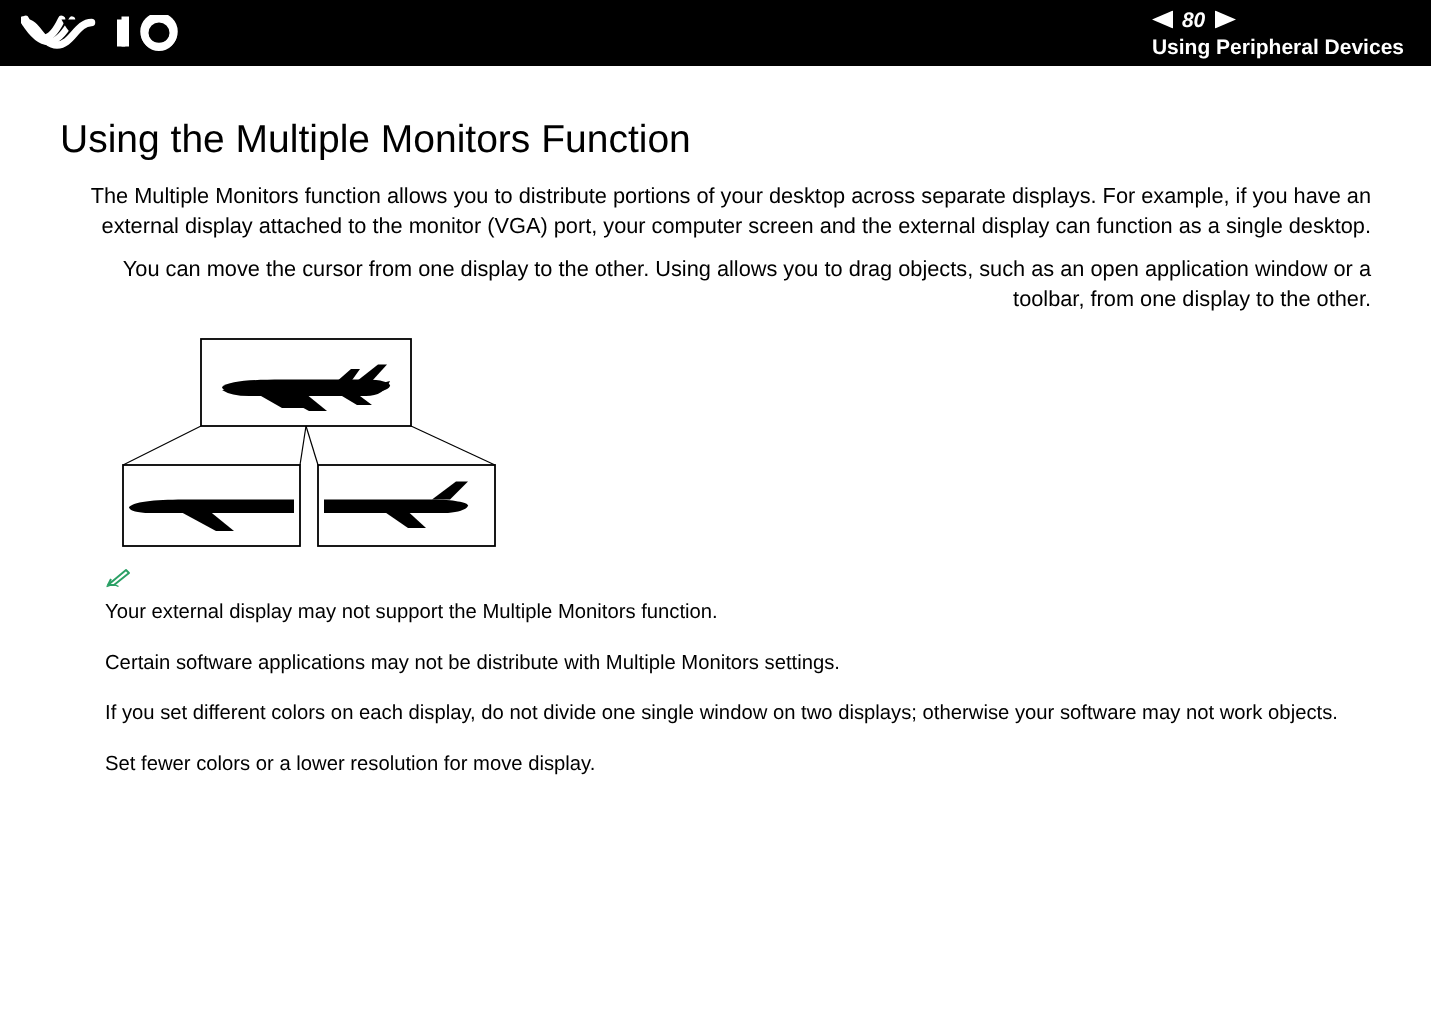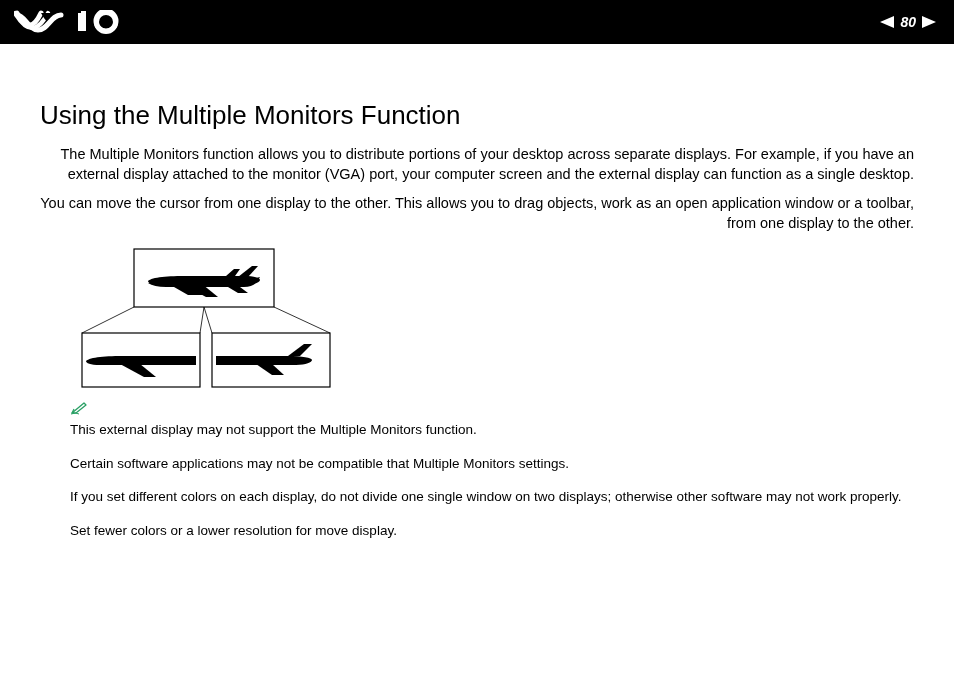--- a/index.html
+++ b/index.html
@@ -33,21 +33,21 @@
     font-style: italic;
     font-weight: bold;
     font-size: 14px;
   }
   .pagenav svg { display: block; }
   .section-label {
     font-weight: bold;
     font-size: 14px;
   }
   .content {
-    padding: 56px 40px 0 40px;
+    padding: 33px 40px 0 40px;
   }
   h1 {
     font-size: 26px;
     font-weight: 400;
     margin-bottom: 14px;
   }
   p.body {
     font-size: 14.5px;
     line-height: 1.35;
     margin-bottom: 10px;
@@ -151,27 +151,28 @@
             <polygon points="14,0 14,12 0,6" fill="#fff"></polygon>
           </svg>
       </span>
       <span>80</span>
       <span>
         <svg width="14" height="12" viewBox="0 0 14 12">
             <polygon points="0,0 0,12 14,6" fill="#fff"></polygon>
           </svg>
       </span>
     </div>
+    <div class="section-label">Using Peripheral Devices</div>
   </div>
 </div>
 
 <div class="content">
   <h1>Using the Multiple Monitors Function</h1>
   <p class="body">The Multiple Monitors function allows you to distribute portions of your desktop across separate displays. For example, if you have an external display attached to the monitor (VGA) port, your computer screen and the external display can function as a single desktop.</p>
-  <p class="body">You can move the cursor from one display to the other. This allows you to drag objects, work as an open application window or a toolbar, from one display to the other.</p>
+  <p class="body">You can move the cursor from one display to the other. Using allows you to drag objects, such as an open application window or a toolbar, from one display to the other.</p>
 
   <div class="diagram">
     <svg width="260" height="150" viewBox="0 0 260 150">
 
       <rect x="58" y="2" width="140" height="58" fill="#fff" stroke="#000" stroke-width="1.2"></rect>
 
       <rect x="6" y="86" width="118" height="54" fill="#fff" stroke="#000" stroke-width="1.2"></rect>
 
       <rect x="136" y="86" width="118" height="54" fill="#fff" stroke="#000" stroke-width="1.2"></rect>
 
@@ -221,17 +222,17 @@
     </svg>
   </div>
 
   <div class="note-icon">
     <svg width="20" height="14" viewBox="0 0 20 14">
       <path d="M2 12 L14 2 L16 4 L6 12 Z" fill="none" stroke="#2aa065" stroke-width="1.3" stroke-linejoin="round"></path>
       <path d="M2 12 L4 8" stroke="#2aa065" stroke-width="1.3"></path>
       <path d="M1 13 Q 6 11 9 13" stroke="#2aa065" stroke-width="1" fill="none"></path>
     </svg>
   </div>
-  <p class="note">This external display may not support the Multiple Monitors function.</p>
-  <p class="note">Certain software applications may not be compatible that Multiple Monitors settings.</p>
-  <p class="note">If you set different colors on each display, do not divide one single window on two displays; otherwise other software may not work properly.</p>
+  <p class="note">Your external display may not support the Multiple Monitors function.</p>
+  <p class="note">Certain software applications may not be distribute with Multiple Monitors settings.</p>
+  <p class="note">If you set different colors on each display, do not divide one single window on two displays; otherwise your software may not work objects.</p>
   <p class="note">Set fewer colors or a lower resolution for move display.</p>
 </div>
 
 </body></html>

